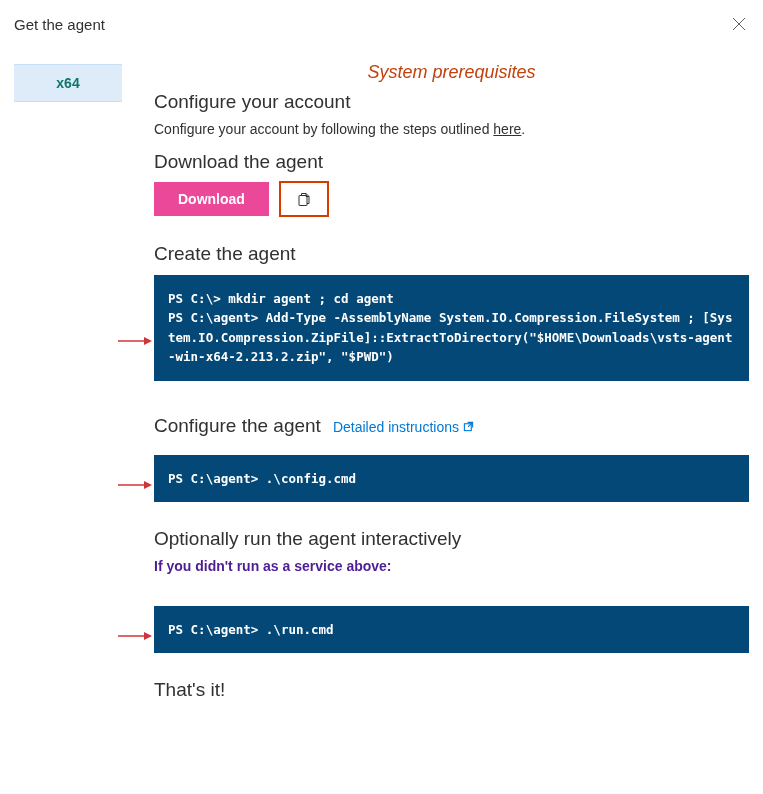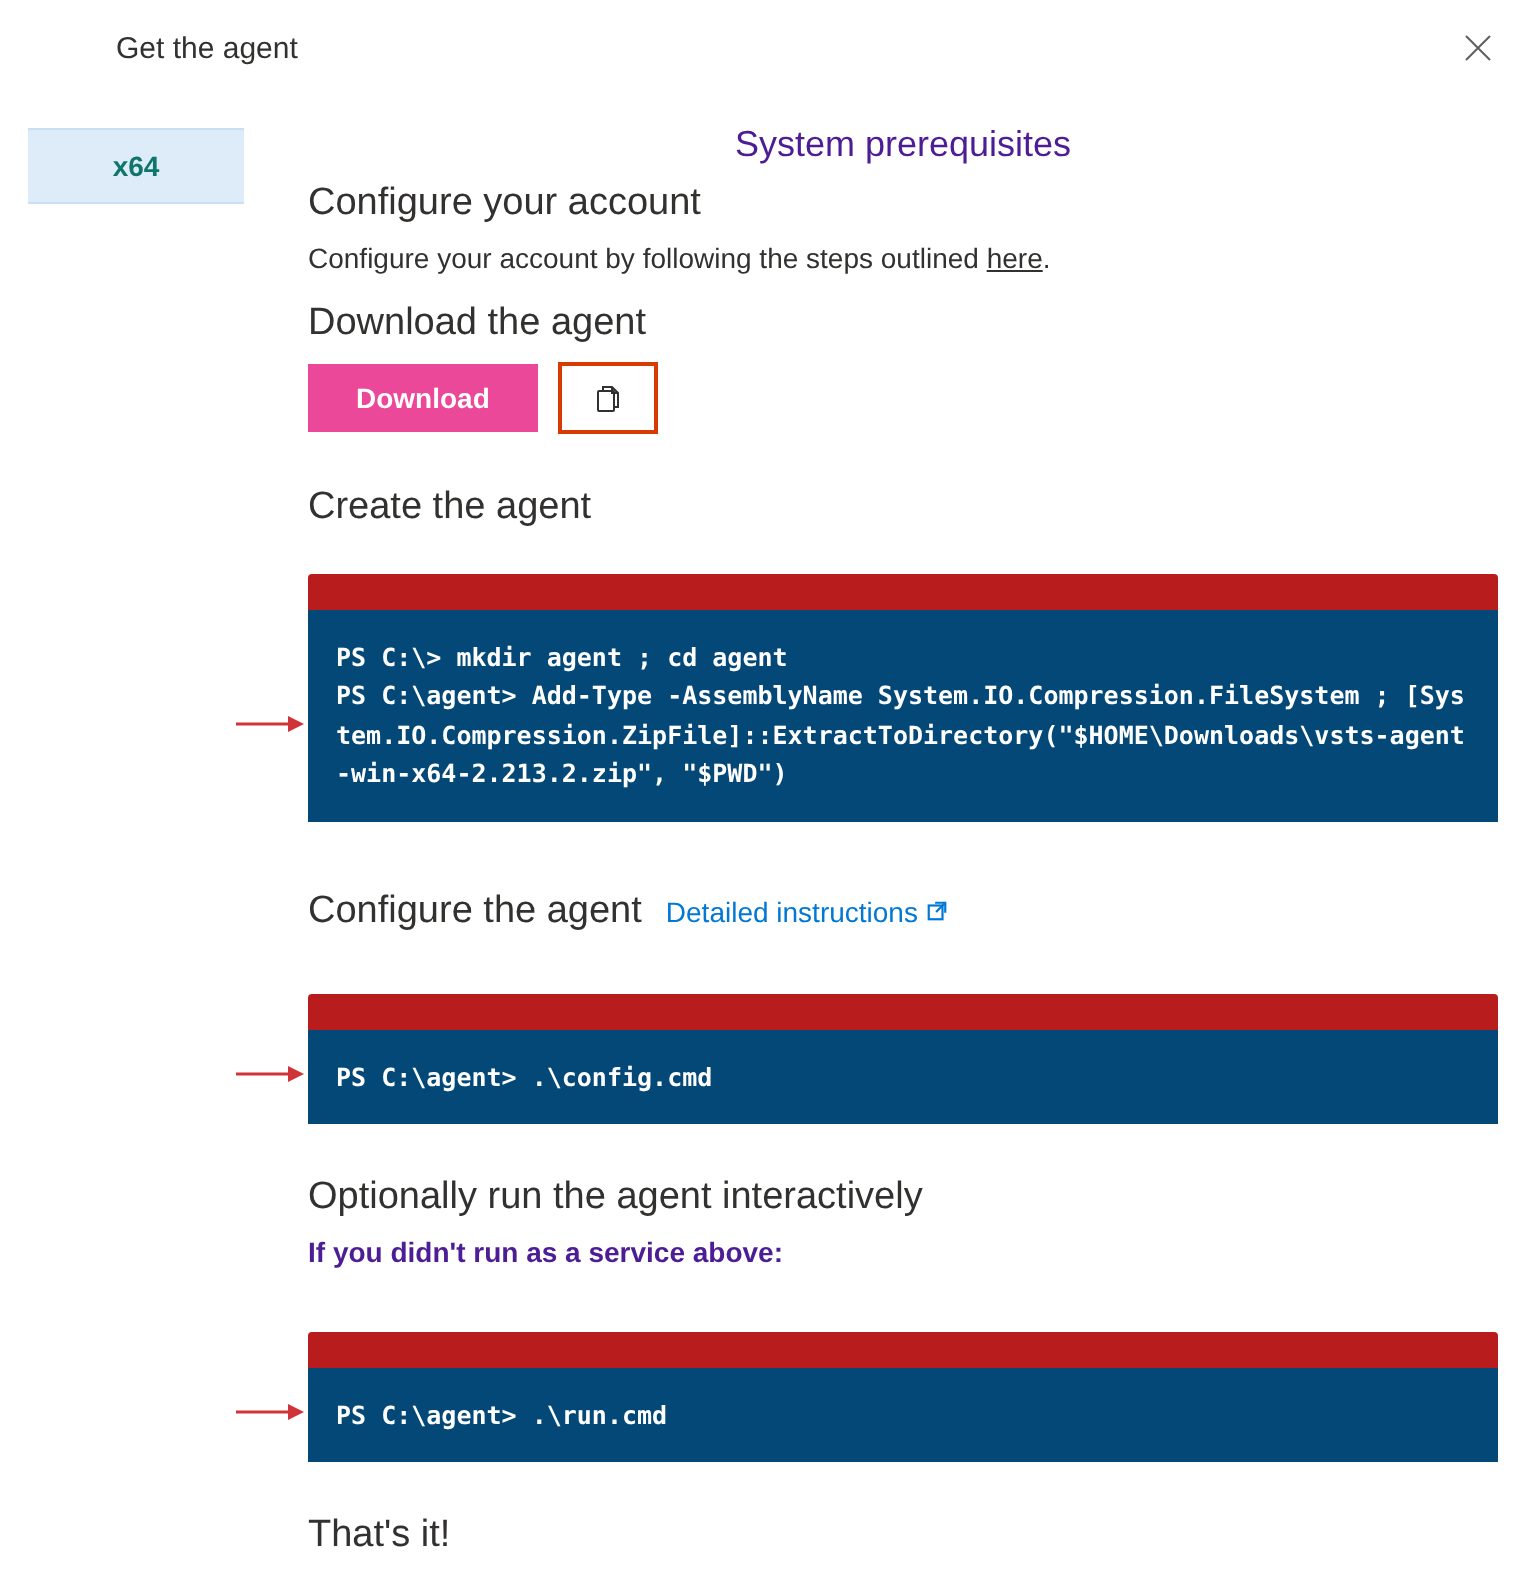--- a/index.html
+++ b/index.html
@@ -5,51 +5,51 @@
     * { box-sizing: border-box; margin: 0; padding: 0; }
     body {
       font-family: "Segoe UI", -apple-system, sans-serif;
       font-size: 14px;
       color: #323130;
       background: #fff;
       width: 763px;
     }
     .dialog { padding: 14px 14px 0 14px; }
     .header { display: flex; justify-content: space-between; align-items: center; margin-bottom: 14px; }
-    .title { font-size: 15px; font-weight: 400; margin-left: 44px; }
+    .title { font-size: 15px; font-weight: 400; }
     .close-btn { width: 20px; height: 20px; display: flex; align-items: center; justify-content: center; cursor: pointer; color: #605e5c; }
     .tabs { display: flex; border-bottom: 1px solid #edebe9; }
     .tab { flex: 1; text-align: center; padding: 13px 0 12px; font-size: 17px; cursor: pointer; color: #323130; }
     .tab.active { background: #0078d4; color: #fff; font-weight: 600; }
     .main { display: flex; margin-top: 6px; }
     .sidebar { width: 108px; padding-top: 16px; }
     .arch-item { text-align: center; padding: 10px 0; font-size: 14px; cursor: pointer; color: #605e5c; }
     .arch-item.active {
       background: #deecf9; color: #0f766e; font-weight: 700;
       border-top: 1px solid #c7e0f4; border-bottom: 1px solid #c7e0f4;
     }
     .content { flex: 1; padding: 0 0 20px 32px; min-width: 0; }
-    .prereq-link { text-align: center; font-size: 18px; color: #4c1d95; margin: 14px 0 6px; cursor: pointer; }
+    .prereq-link { text-align: center; font-size: 18px; color: #c2410c; margin: 14px 0 6px; cursor: pointer; font-style: italic; }
     h2 { font-size: 19px; font-weight: 400; margin: 8px 0 8px; color: #323130; }
     .subtext { font-size: 14px; color: #323130; margin-bottom: 14px; }
     .subtext-grey { font-size: 14px; color: #4c1d95; margin-bottom: 32px; margin-top: 4px; font-weight: bold; }
     .underline-link { text-decoration: underline; cursor: pointer; }
     .dl-row { display: flex; align-items: center; margin-bottom: 26px; }
     .btn-primary {
       background: #ec4899; color: #fff; font-weight: 600;
       padding: 9px 24px; font-size: 14px; border: none; cursor: pointer;
     }
     .copy-box {
       border: 2px solid #d83b01; width: 50px; height: 36px; margin-left: 10px;
       display: flex; align-items: center; justify-content: center; cursor: pointer;
     }
     .section-row { display: flex; align-items: baseline; gap: 12px; }
     .inline-link { color: #0078d4; font-size: 14px; cursor: pointer; display: inline-flex; align-items: center; gap: 4px; }
     .code-wrap { position: relative; margin-bottom: 26px; }
-    .code-block { background: #b91c1c; border-radius: 2px; padding-top: 18px; margin-top: 22px; }
+    .code-block { background: #0f766e; border-radius: 2px; margin-top: 10px; }
     .code-body {
       background: #034877; color: #fff; padding: 14px 14px; font-family: Consolas, monospace;
       font-size: 12.5px; line-height: 1.55; white-space: pre-wrap; word-break: break-all;
       font-weight: 600;
     }
     .arrow {
       position: absolute; left: -36px; width: 34px; height: 10px;
       display: flex; align-items: center; top: 50%; transform: translateY(-1px);
     }
     .arrow.multi { top: 50%; transform: translateY(8px); }

